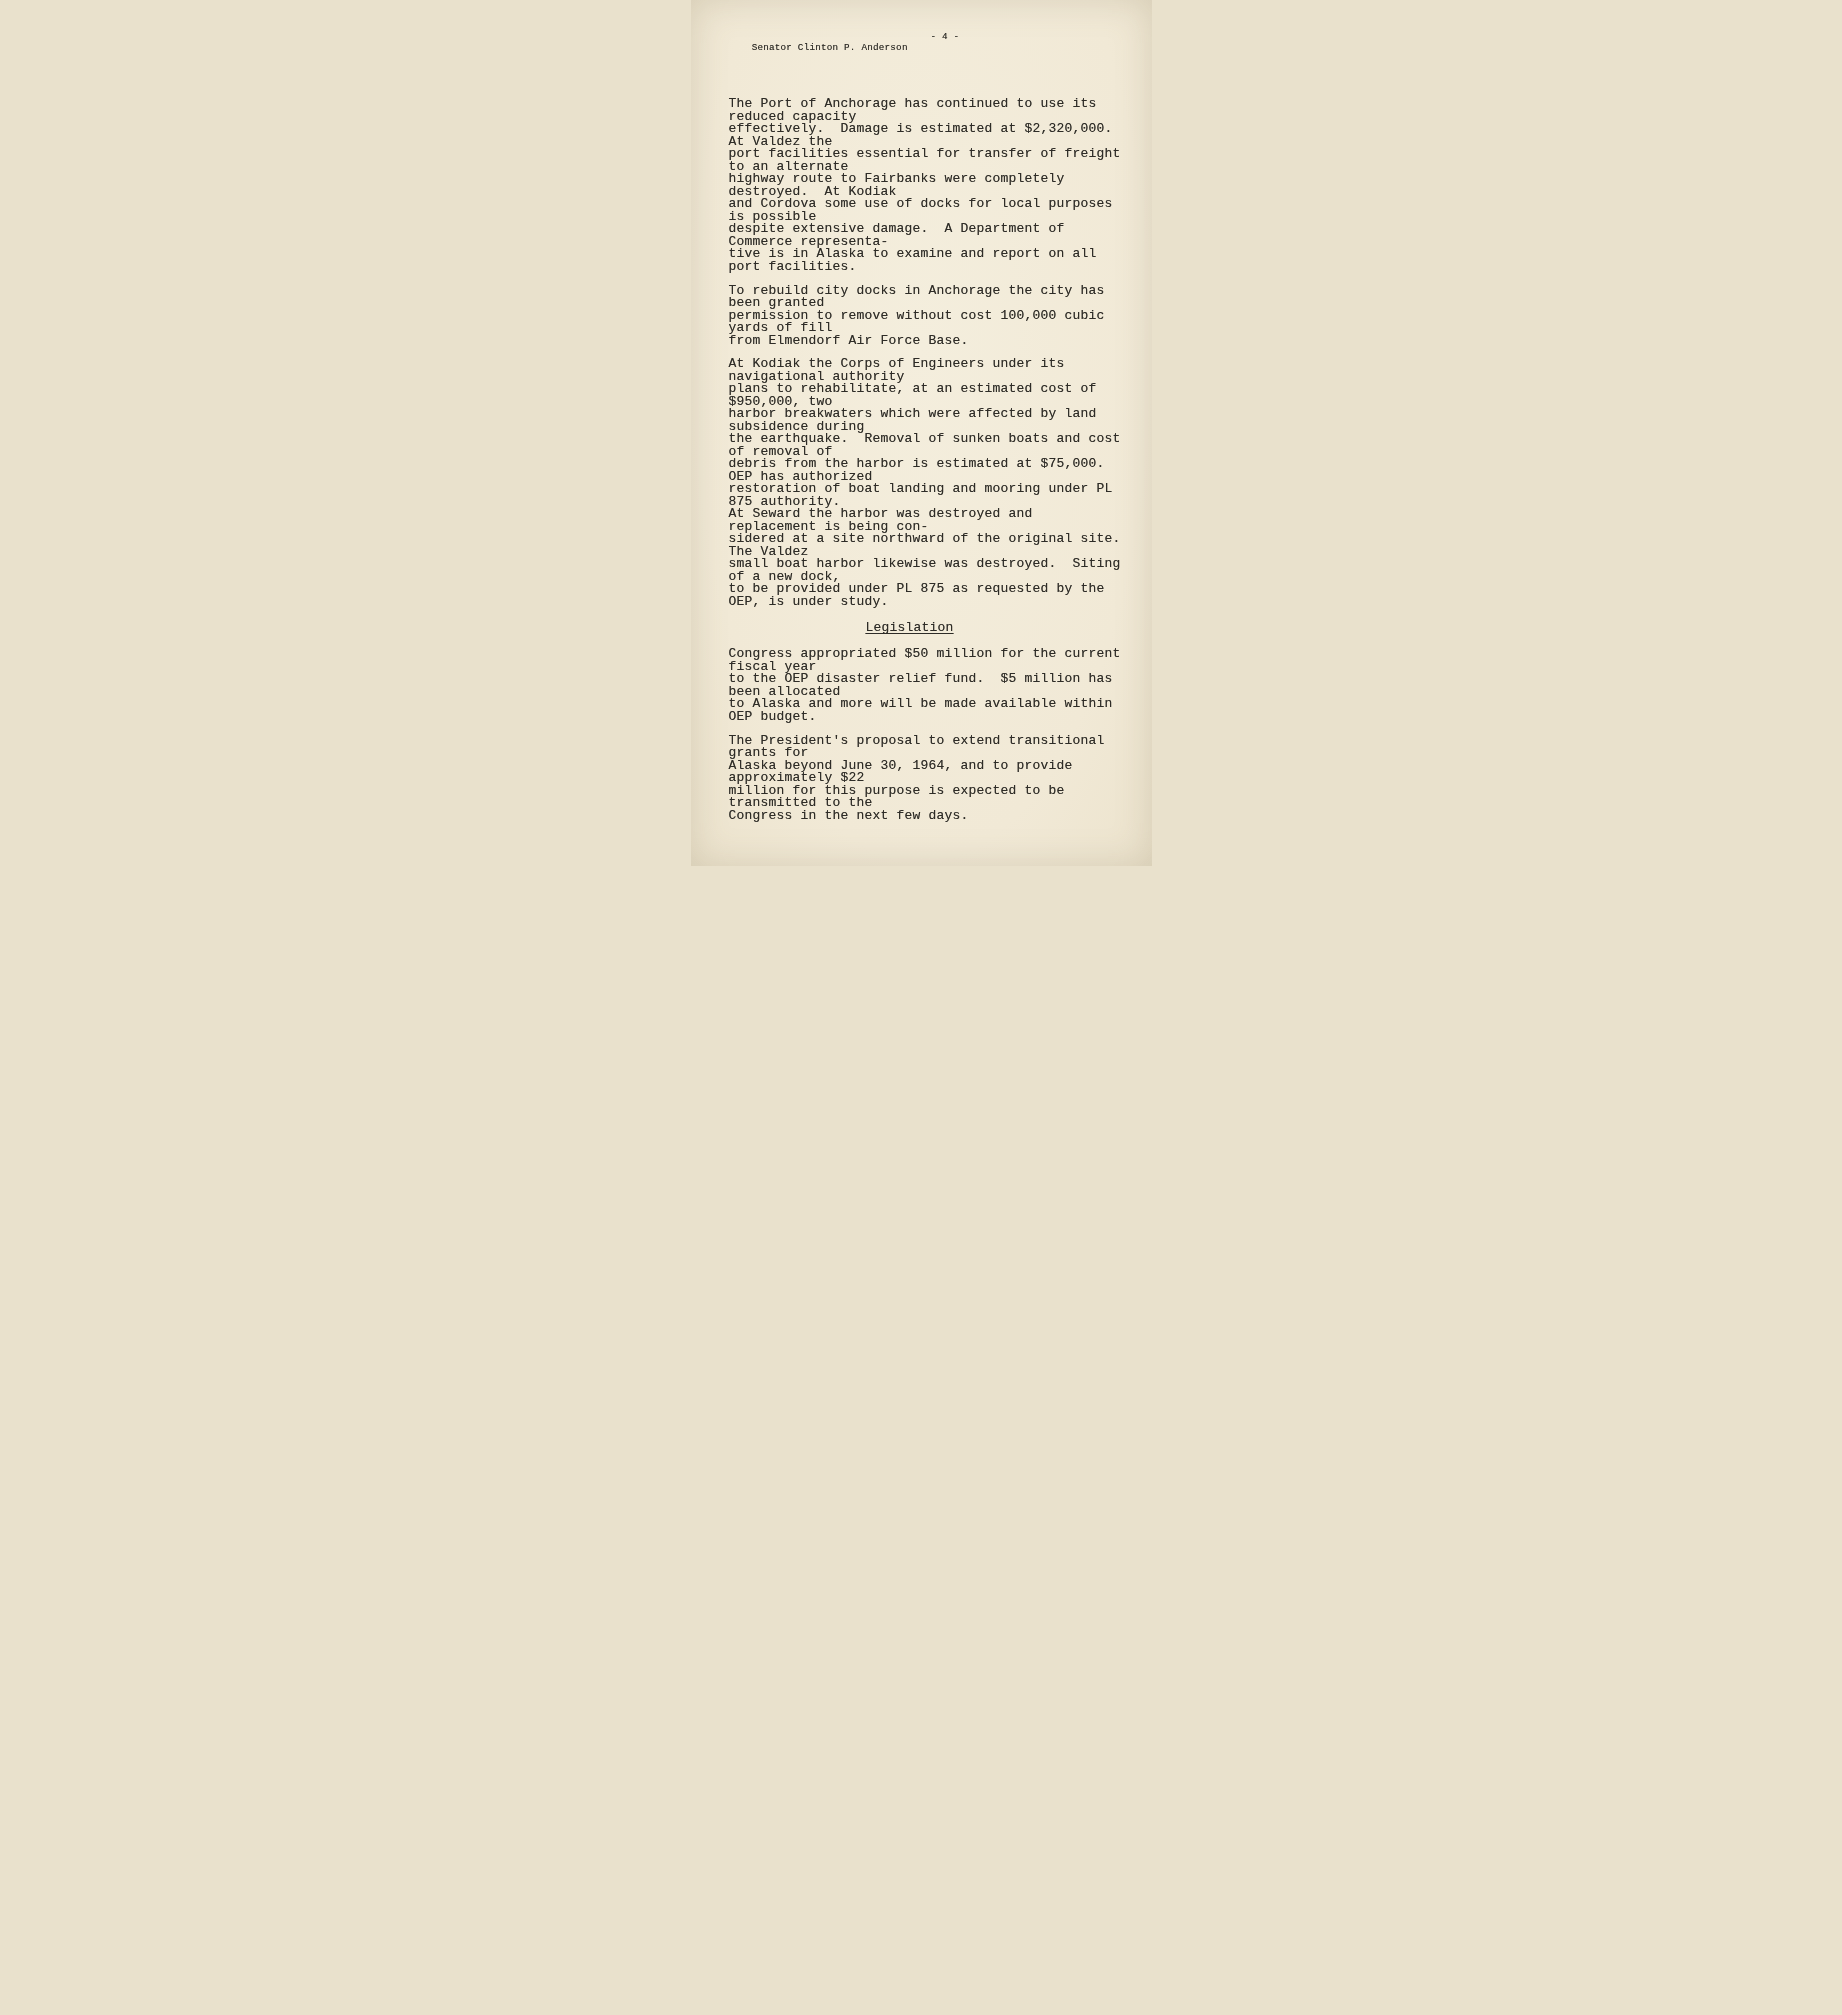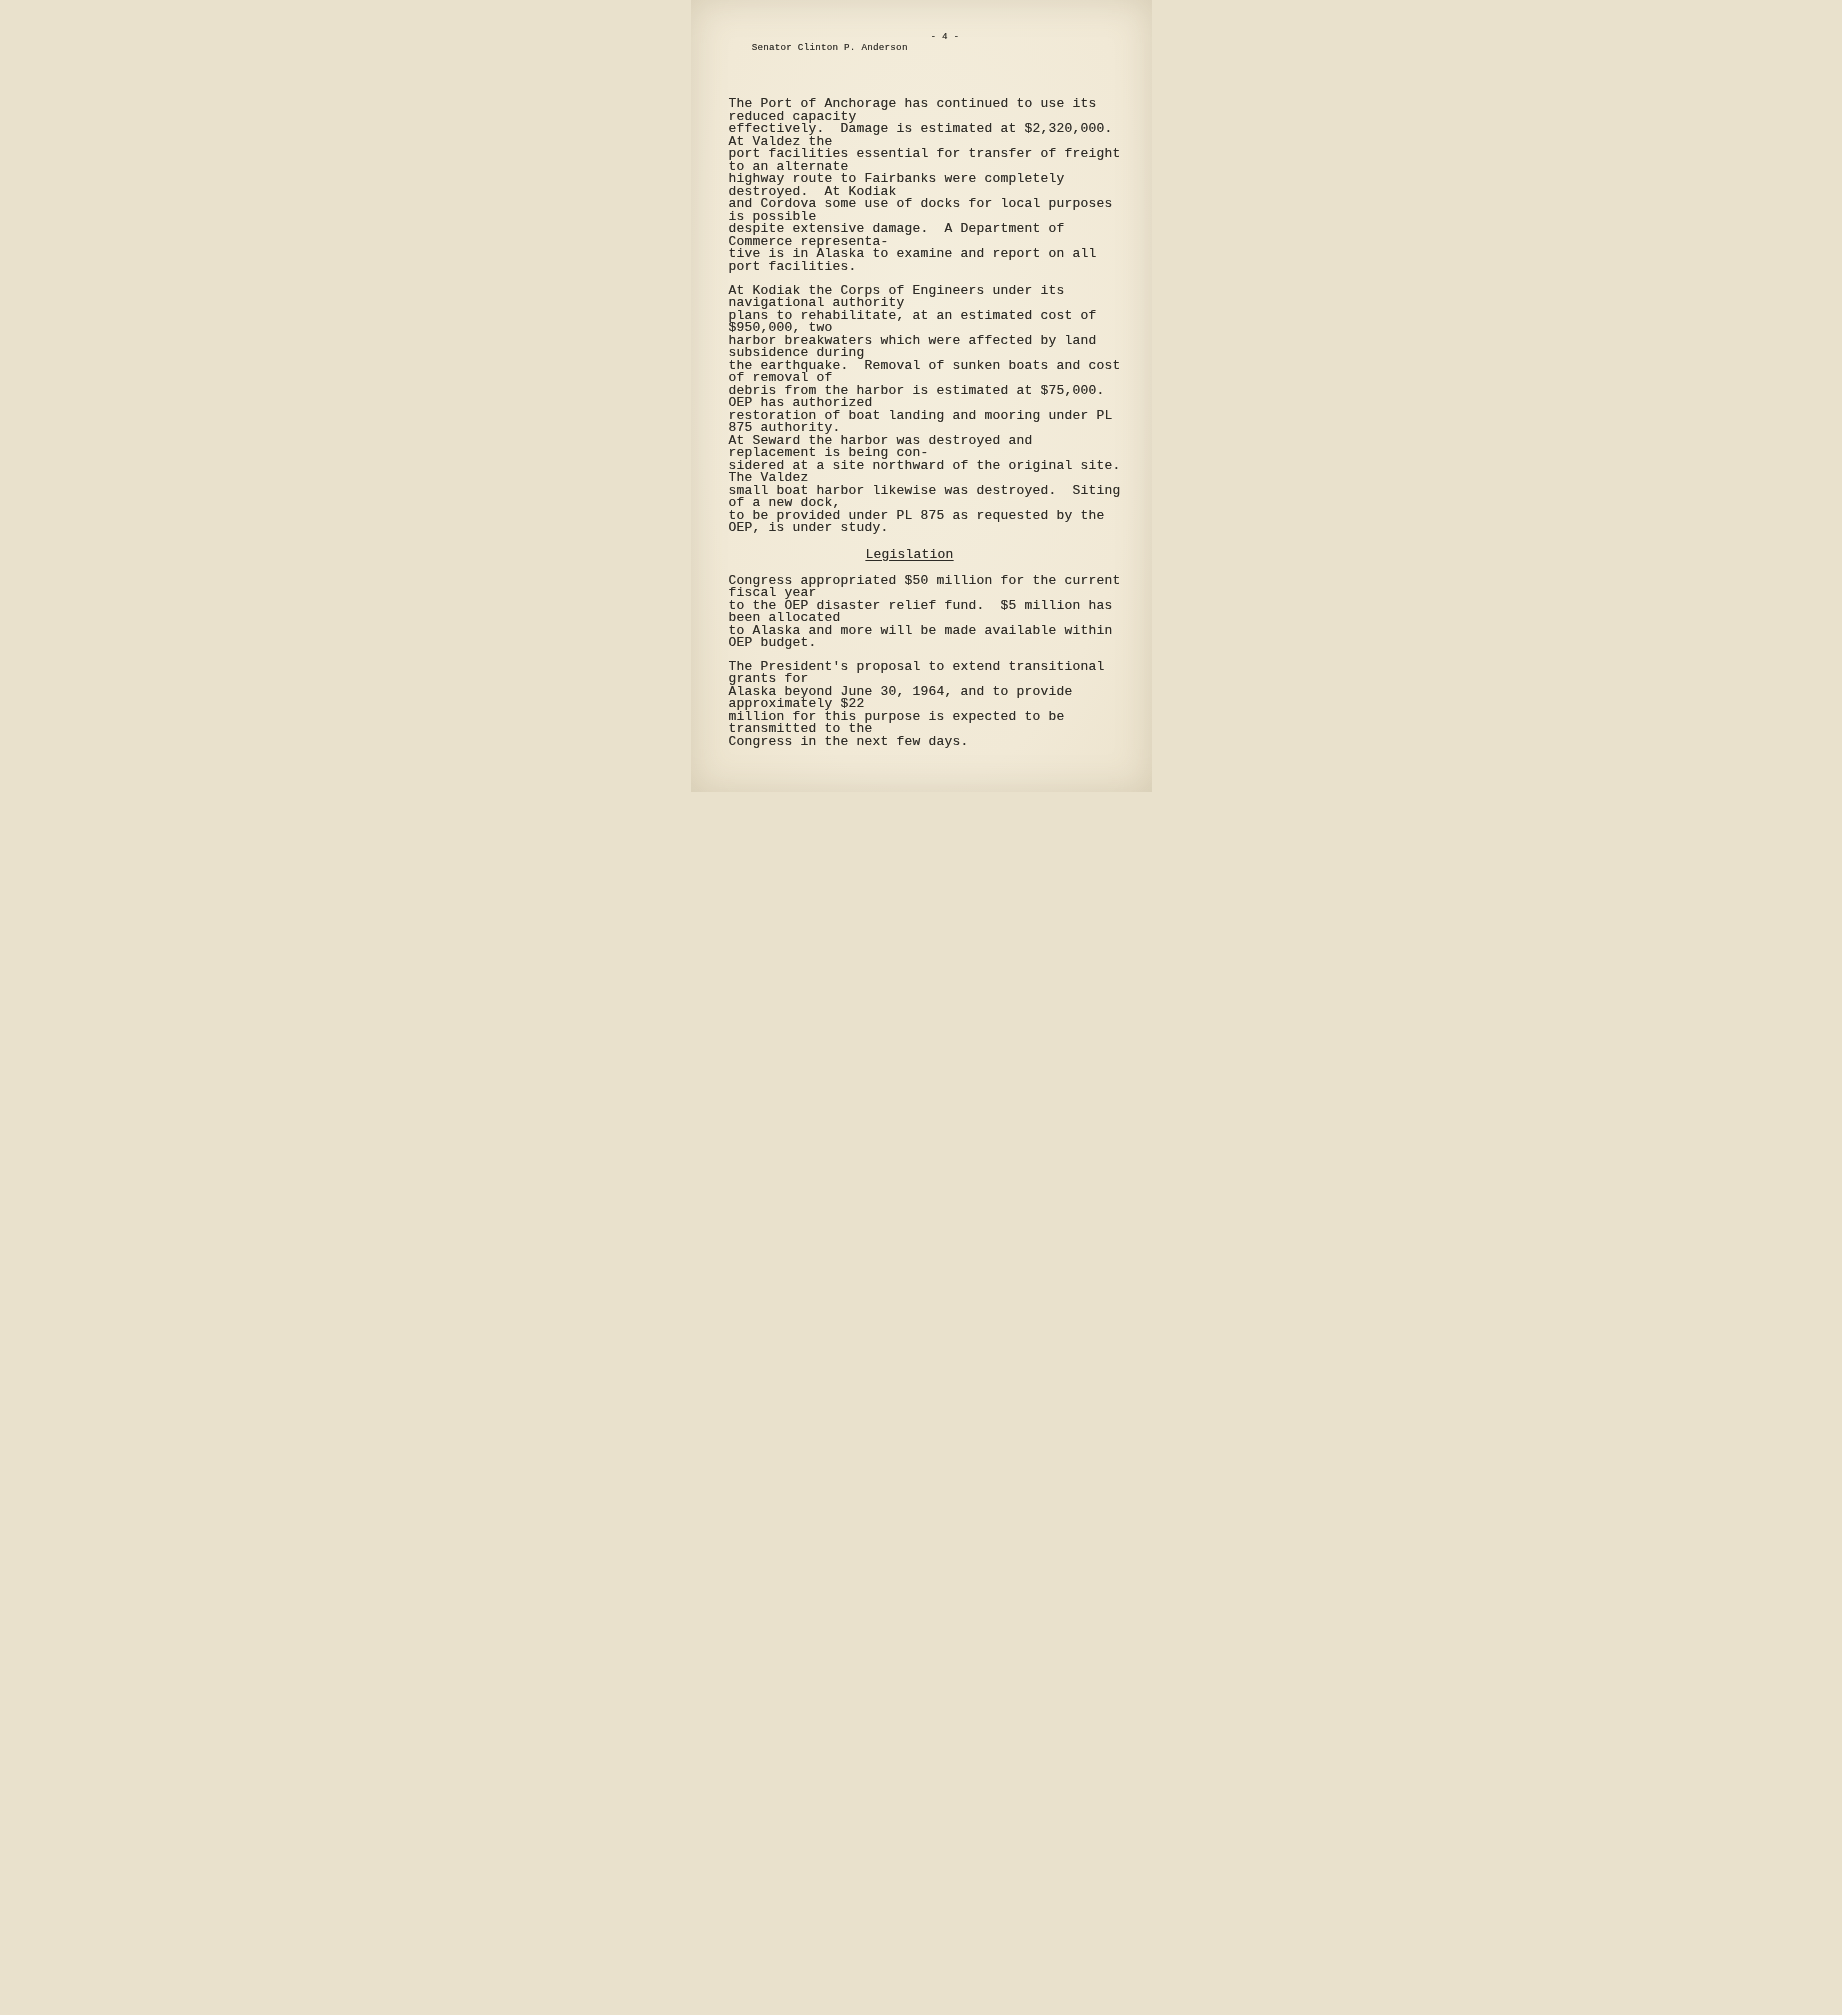--- a/index.html
+++ b/index.html
@@ -73,20 +73,23 @@
   <div class="body-text">
 
     <p class="para">The Port of Anchorage has continued to use its reduced capacity
 effectively.  Damage is estimated at $2,320,000.  At Valdez the
 port facilities essential for transfer of freight to an alternate
 highway route to Fairbanks were completely destroyed.  At Kodiak
 and Cordova some use of docks for local purposes is possible
 despite extensive damage.  A Department of Commerce representa-
 tive is in Alaska to examine and report on all port facilities.</p>
 
+    <p class="para">To rebuild city docks in Anchorage the city has been granted
+permission to remove without cost 100,000 cubic yards of fill
+from Elmendorf Air Force Base.</p>
 
     <p class="para">At Kodiak the Corps of Engineers under its navigational authority
 plans to rehabilitate, at an estimated cost of $950,000, two
 harbor breakwaters which were affected by land subsidence during
 the earthquake.  Removal of sunken boats and cost of removal of
 debris from the harbor is estimated at $75,000.  OEP has authorized
 restoration of boat landing and mooring under PL 875 authority.
 At Seward the harbor was destroyed and replacement is being con-
 sidered at a site northward of the original site.  The Valdez
 small boat harbor likewise was destroyed.  Siting of a new dock,

